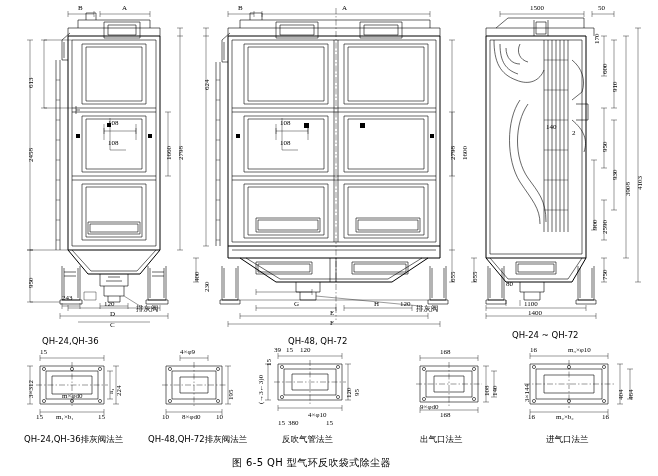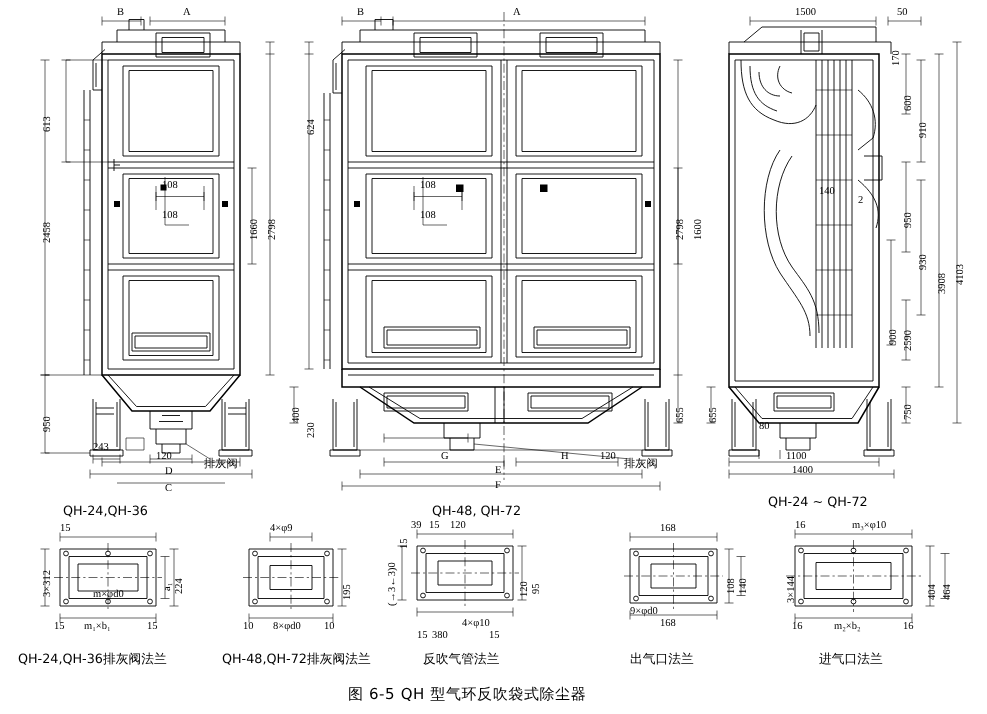--- a/index.html
+++ b/index.html
@@ -390,21 +390,21 @@
 <span class="cap" style="left:512px;top:330px;">QH-24 ~ QH-72</span>
 
 <span class="lbl" style="left:40px;top:349px;">15</span>
 <span class="lbl" style="left:36px;top:414px;">15</span>
 <span class="lbl" style="left:98px;top:414px;">15</span>
 <span class="lbl" style="left:62px;top:349px;margin-top:44px;">m×φd0</span>
 <span class="vlbl" style="left:28px;top:398px;">3×312</span>
 <span class="lbl" style="left:56px;top:414px;">m₁×b₁</span>
 <span class="vlbl" style="left:108px;top:394px;">a₁</span>
 <span class="vlbl" style="left:116px;top:396px;">224</span>
-<span class="cap" style="left:12px;top:434px;">QH-24,QH-36排灰阀法兰</span>
+<span class="cap" style="left:24px;top:434px;">QH-24,QH-36排灰阀法兰</span>
 
 <span class="lbl" style="left:180px;top:349px;">4×φ9</span>
 <span class="lbl" style="left:162px;top:414px;">10</span>
 <span class="lbl" style="left:216px;top:414px;">10</span>
 <span class="lbl" style="left:182px;top:414px;">8×φd0</span>
 <span class="vlbl" style="left:228px;top:400px;">195</span>
 <span class="cap" style="left:148px;top:434px;">QH-48,QH-72排灰阀法兰</span>
 
 <span class="lbl" style="left:300px;top:347px;">120</span>
 <span class="vlbl" style="left:266px;top:366px;">15</span>

